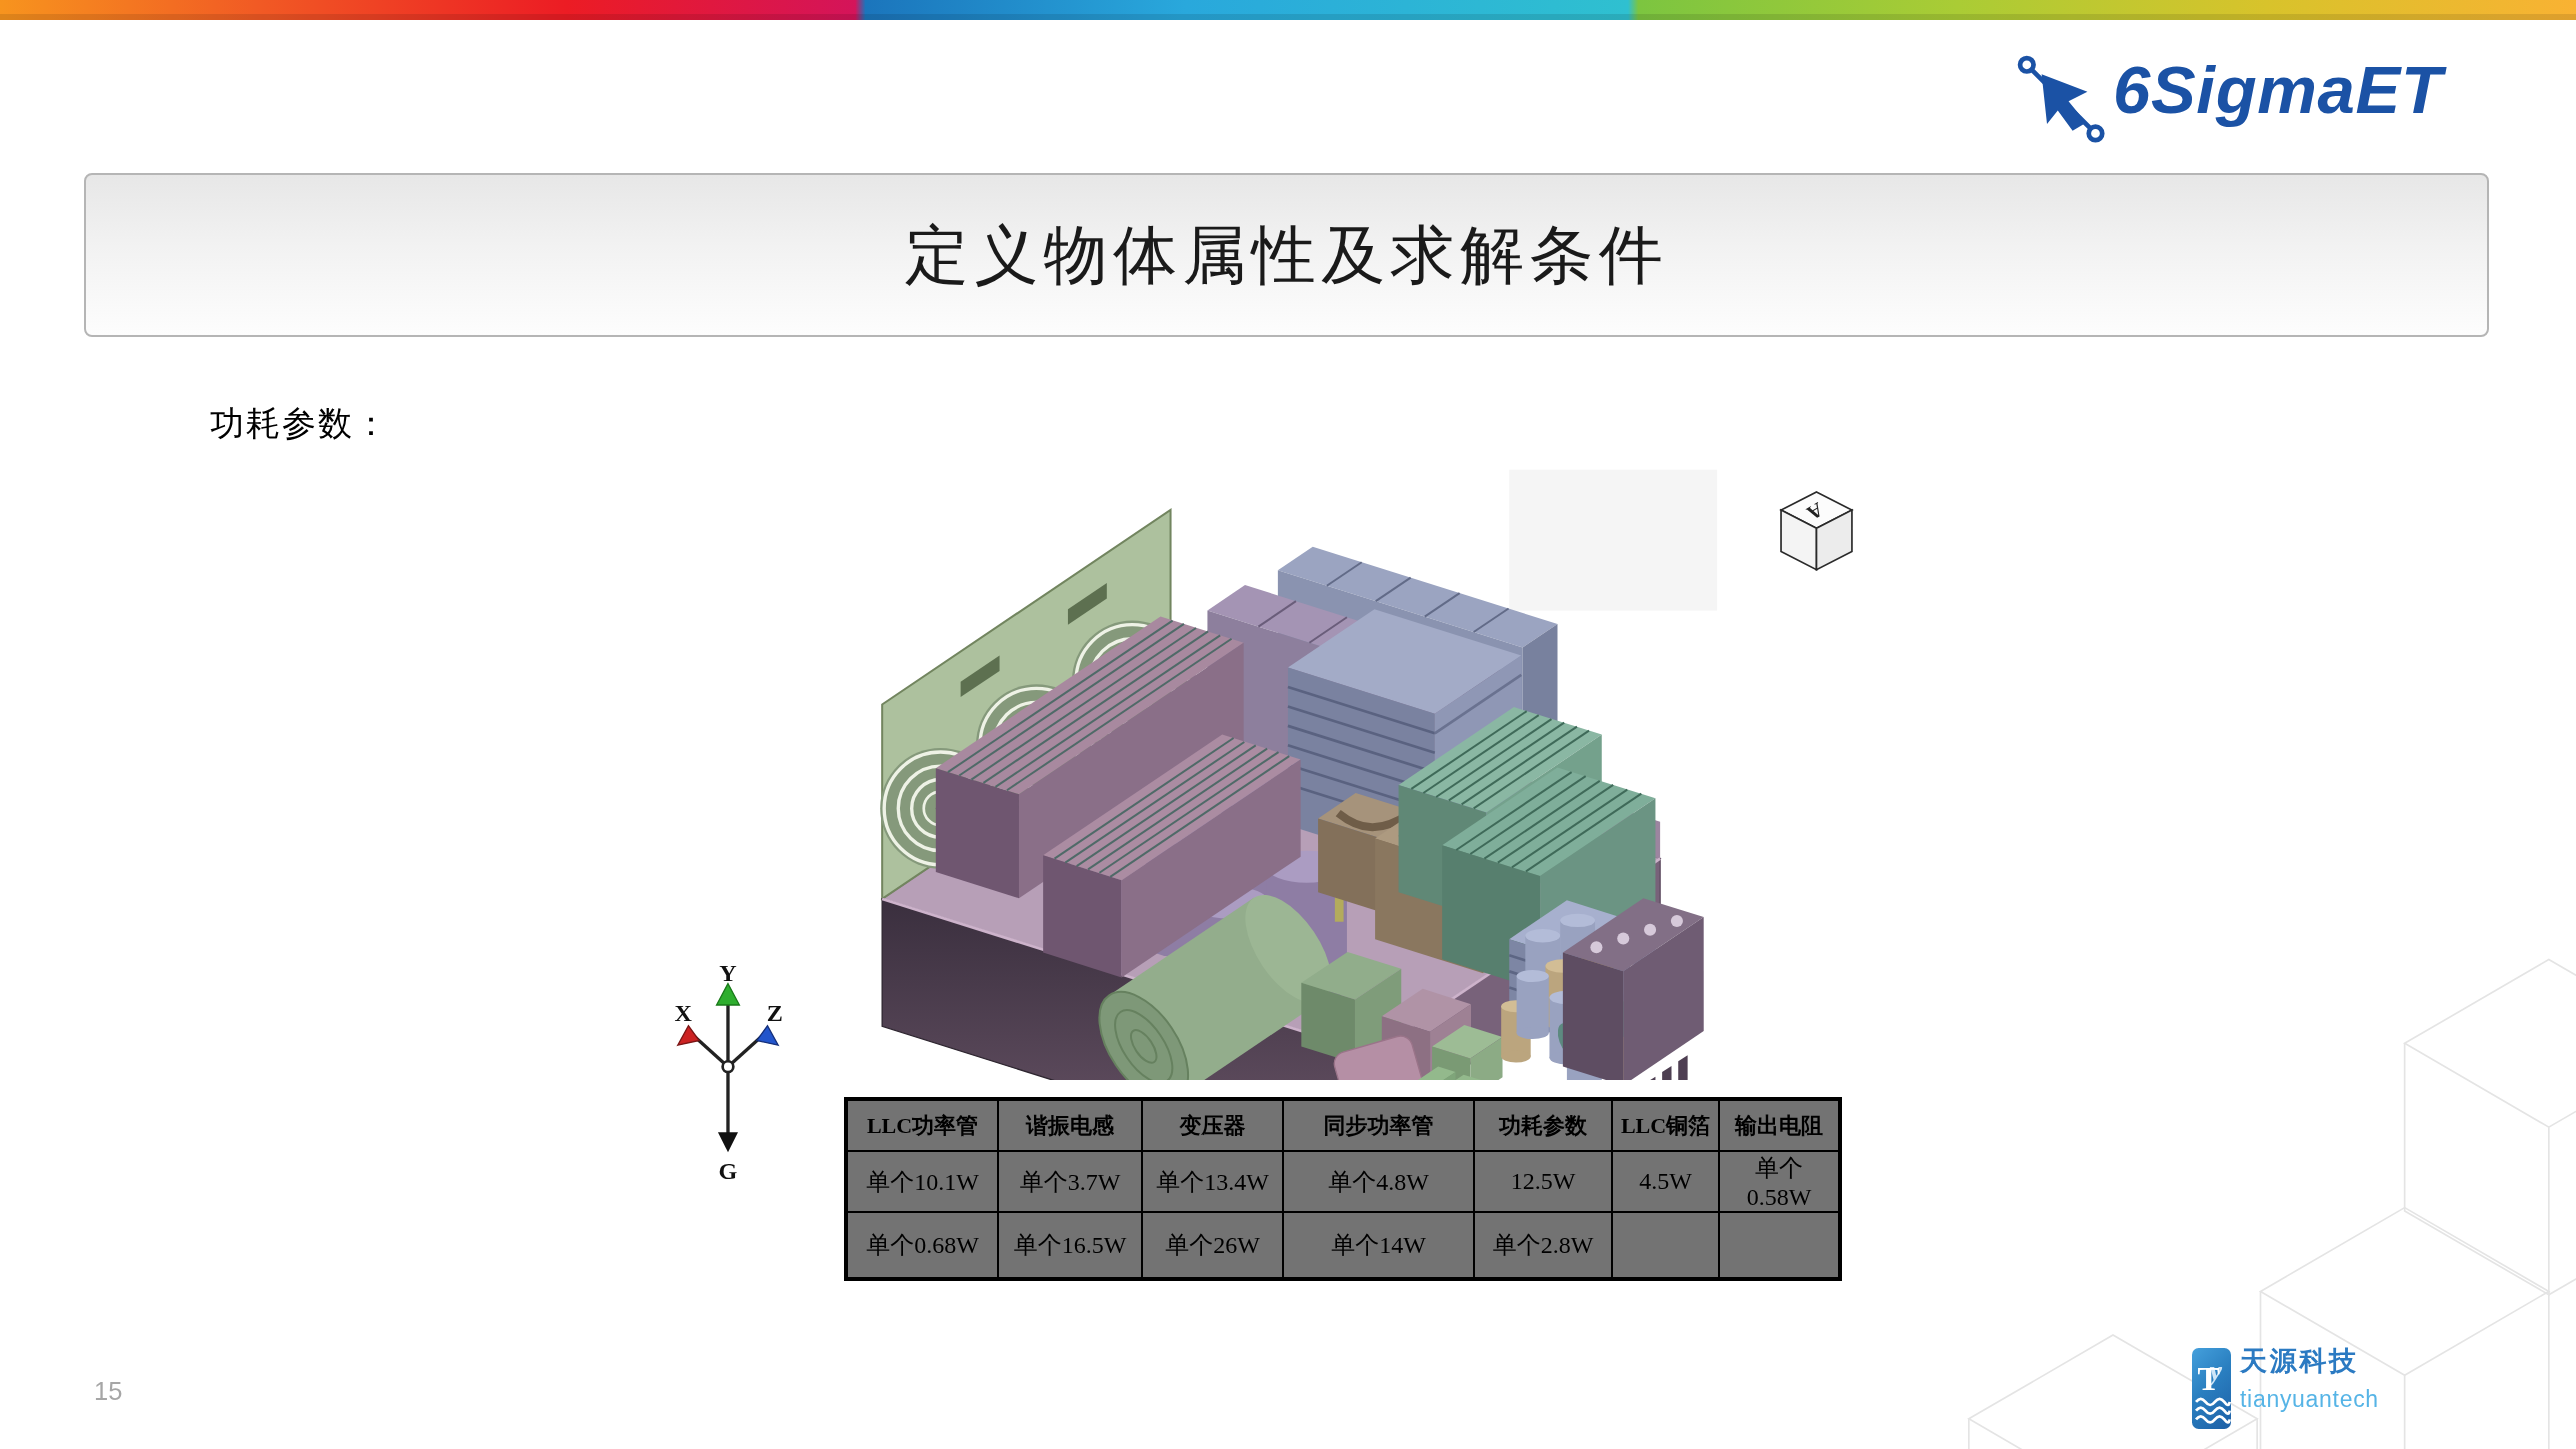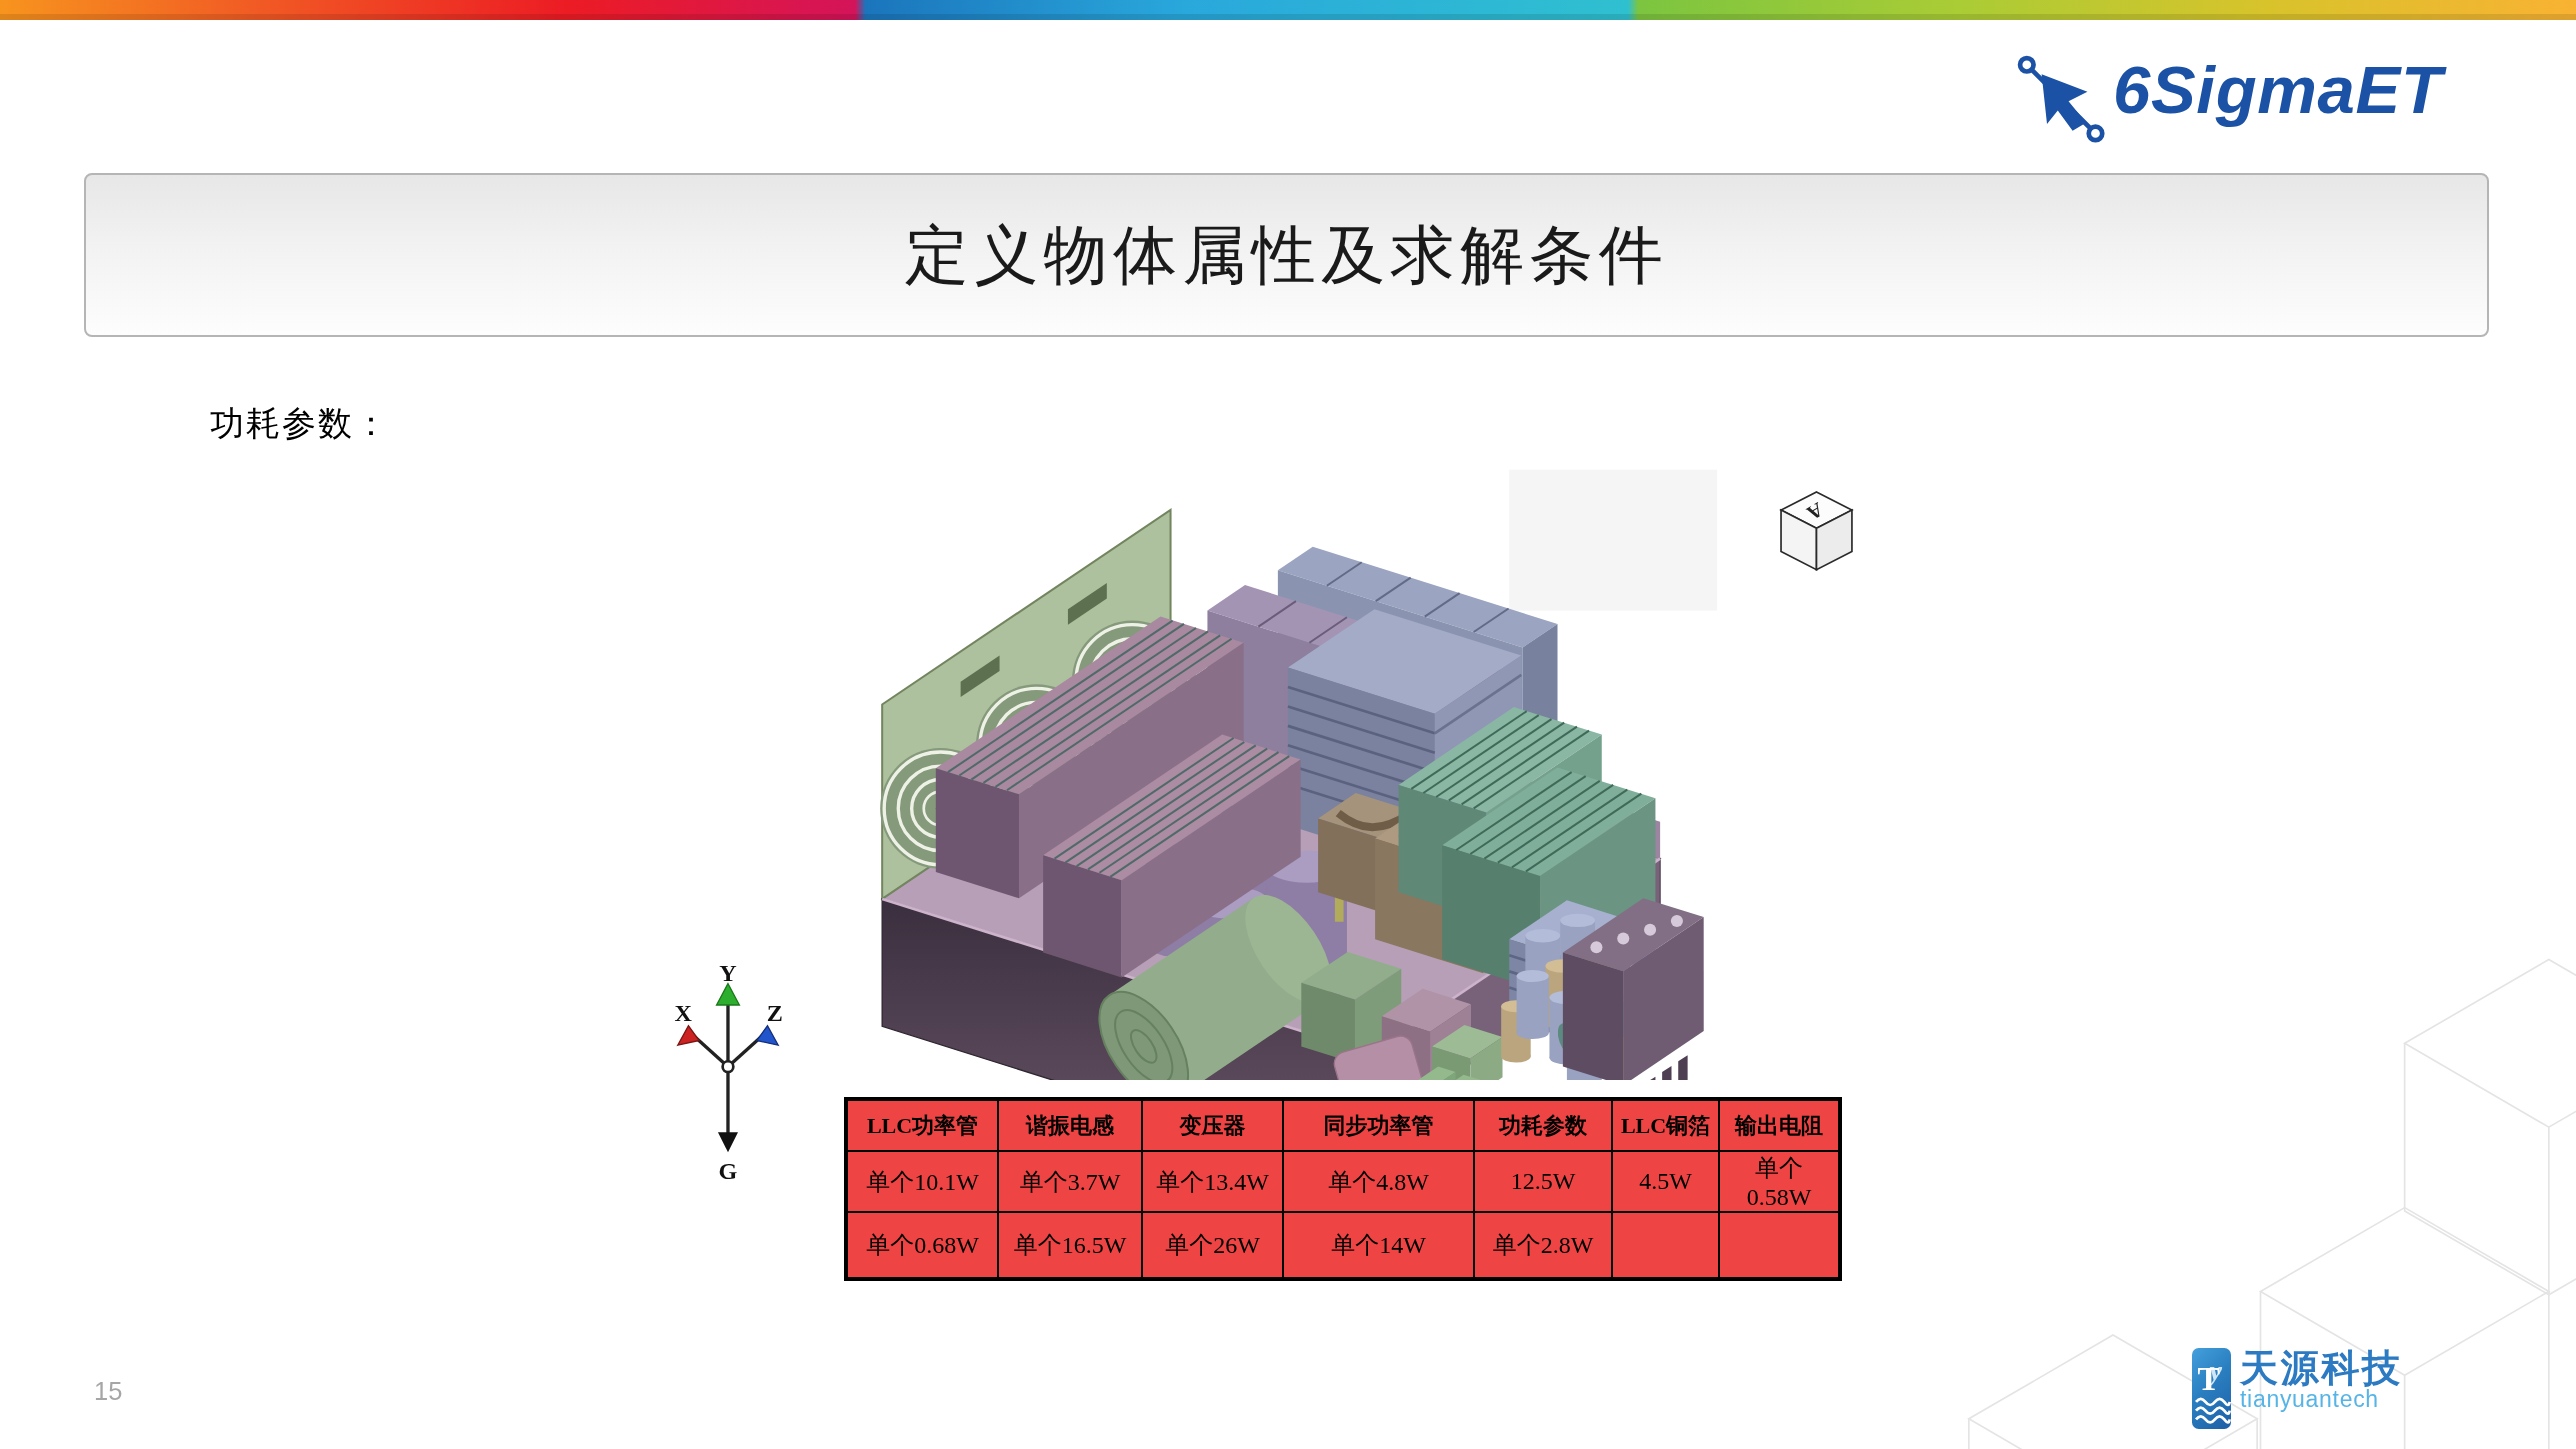--- a/index.html
+++ b/index.html
@@ -24,31 +24,31 @@
     border:2px solid #b5b5b5;border-radius:8px;
     background:linear-gradient(180deg,#e7e7e7 0%,#f2f2f2 45%,#fdfdfd 100%);
     display:flex;align-items:center;justify-content:center;text-align:right;}
   .banner h1{margin:0;font-size:64px;font-weight:normal;color:#1a1a1a;letter-spacing:5.4px;}
 
   
   .section-label{position:absolute;left:210px;top:401px;font-size:34px;color:#000000;letter-spacing:2px;}
 
   
   table.power{position:absolute;left:844px;top:1097px;border-collapse:collapse;table-layout:fixed;
-    font-family:"Liberation Serif",serif;background:#ef4444;border:4px solid #000;}
+    font-family:"Liberation Serif",serif;background:#737373;border:4px solid #000;}
   table.power td{border:2.7px solid #000;text-align:center;vertical-align:middle;
     font-size:24px;color:#000;padding:0 4px;}
   table.power tr.hdr td{font-weight:bold;font-size:22px;}
 
   
   .page-num{position:absolute;left:94px;top:1377px;font-size:25.5px;color:#a6a6a6;}
   .footer-logo{position:absolute;left:2192px;top:1343px;width:201px;height:97px;}
   .ty-badge{position:absolute;left:0;top:5.4px;width:39px;height:81px;border-radius:6.7px;
     background:linear-gradient(135deg,#45a0dc 0%,#2a7fc0 45%,#1d5fa6 100%);}
-  .cn-name{position:absolute;left:48px;top:0px;font-size:38px;font-weight:bold;color:#2b7ac2;
+  .cn-name{position:absolute;left:48px;top:0px;font-size:27px;font-weight:bold;color:#2b7ac2;
     letter-spacing:2.7px;white-space:nowrap;}
   .en-name{position:absolute;left:48px;top:43px;font-size:23px;color:#56b4e6;letter-spacing:0.7px;white-space:nowrap;}
 
   .decor{position:absolute;left:1945px;top:926px;}
   svg text{font-family:"Liberation Serif",serif;}
 </style>
 </head>
 <body>
 
 <div class="slide">

